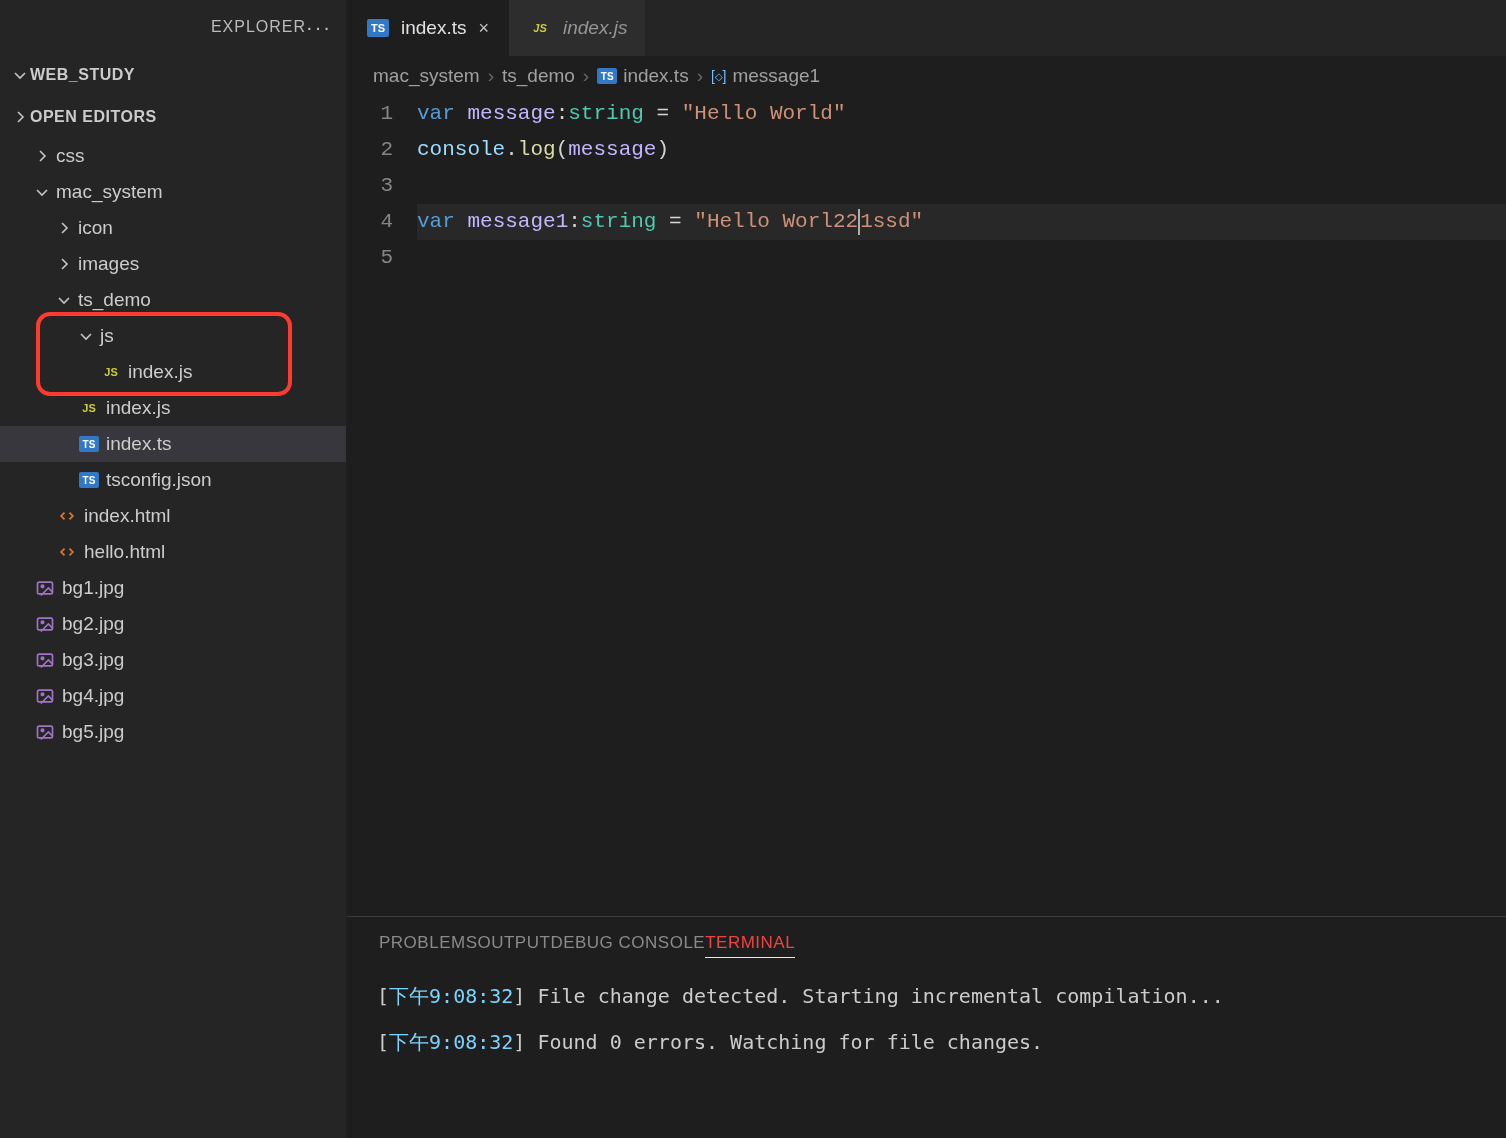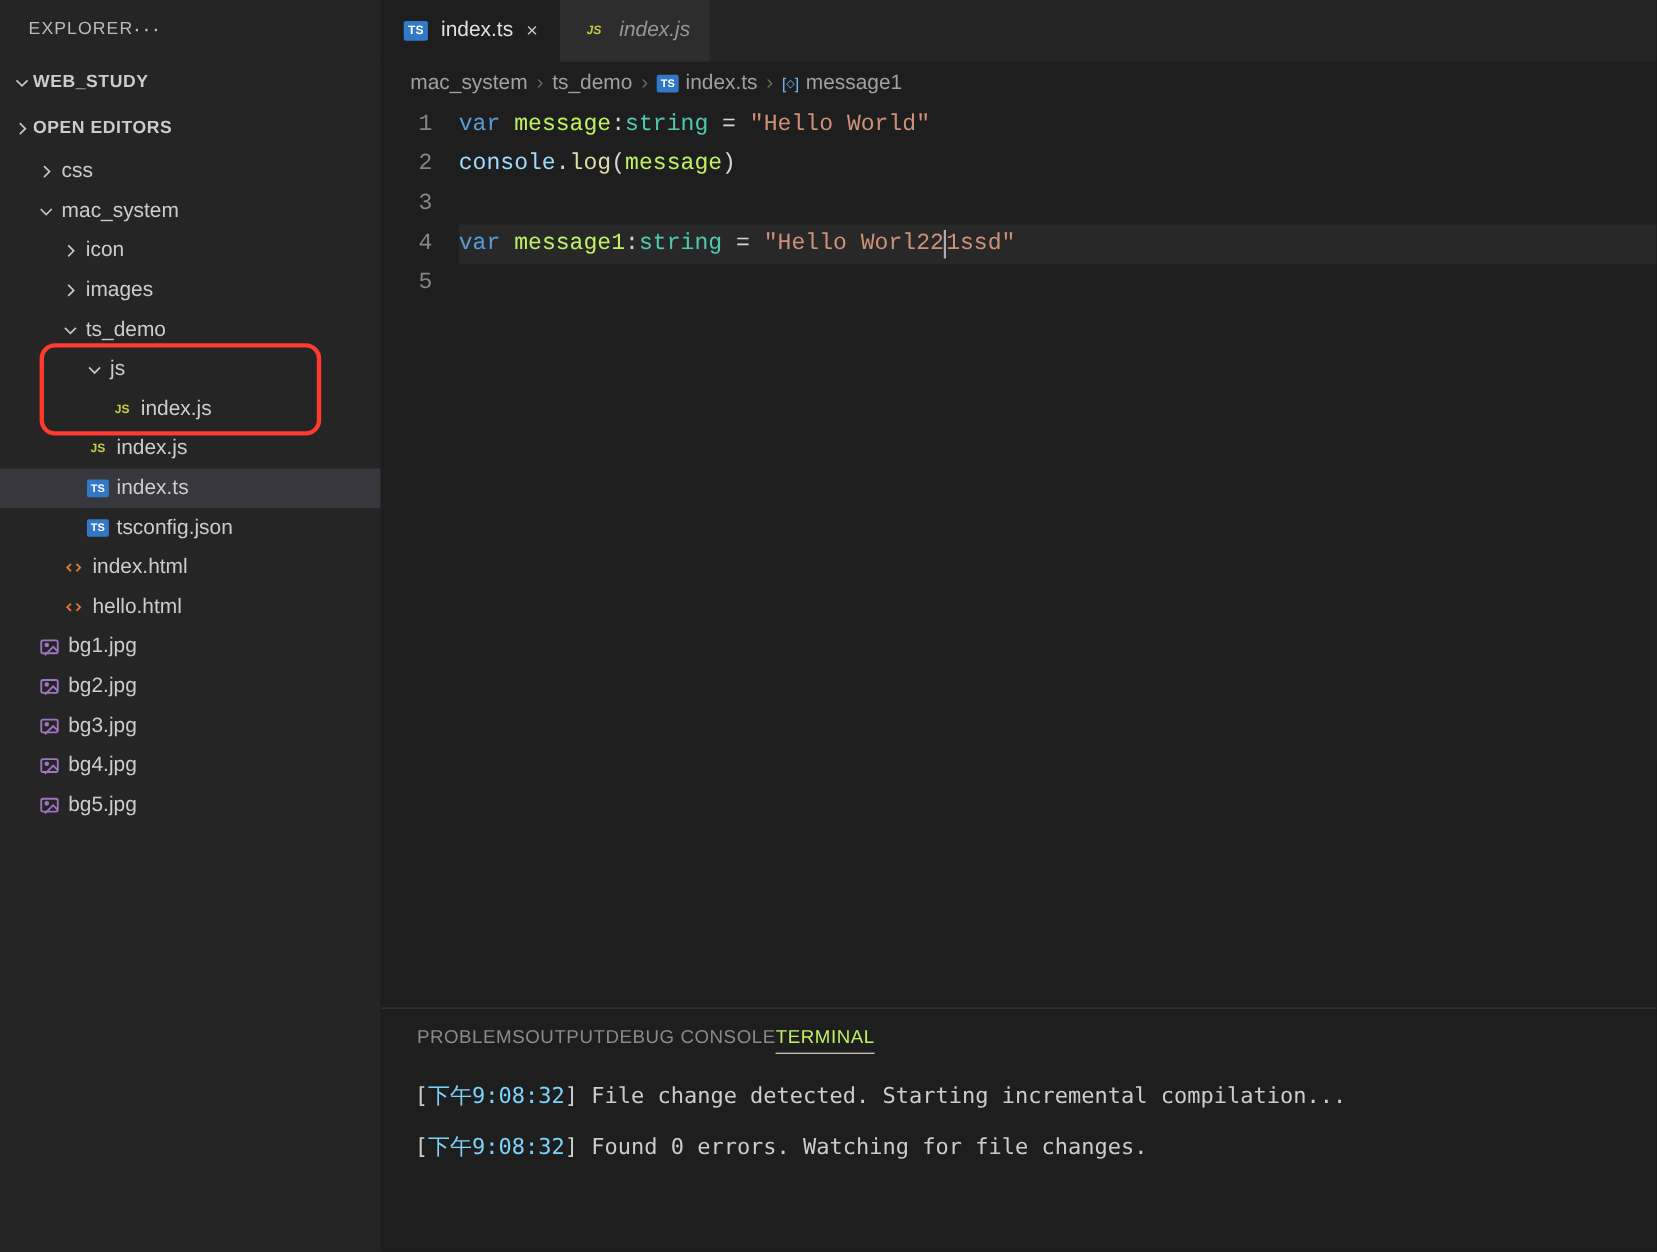--- a/index.html
+++ b/index.html
@@ -22,21 +22,21 @@
     border-right: 1px solid #1e1e1e;
   }
   .explorer-header {
     height: 54px;
     display: flex;
     align-items: center;
     padding: 0 14px 0 26px;
     font-size: 16px;
     letter-spacing: 1px;
     color: #bbbbbb;
-    justify-content: flex-start;
+    justify-content: flex-end;
   }
   .dots { color: #c5c5c5; font-size: 20px; letter-spacing: 2px; cursor: pointer; }
 
   .section-header {
     display: flex;
     align-items: center;
     height: 42px;
     padding: 0 10px;
     font-weight: 700;
     font-size: 16px;
@@ -126,21 +126,21 @@
     position: relative;
   }
   .gutter {
     width: 70px; text-align: right; padding-right: 24px;
     color: #858585;
   }
   .code { flex: 1; color: #d4d4d4; white-space: pre; position: relative; }
   .line { height: 36px; }
   .line.hl { background: #282828; }
   .tok-kw   { color:#569cd6; }
-  .tok-var  { color:#bef264; }
+  .tok-var  { color:#c4b5fd; }
   .tok-type { color:#4ec9b0; }
   .tok-op   { color:#d4d4d4; }
   .tok-str  { color:#ce9178; }
   .tok-fn   { color:#dcdcaa; }
   .tok-obj  { color:#9cdcfe; }
   .tok-pun  { color:#d4d4d4; }
   .cursor {
     display:inline-block; width:2px; height:26px; background:#aeafad;
     vertical-align: text-bottom; margin-bottom: -2px;
   }
@@ -152,21 +152,21 @@
     background: #1e1e1e;
     display: flex;
     flex-direction: column;
   }
   .panel-tabs {
     display: flex; 
     height: 56px; align-items: center; padding-left: 32px;
     font-size: 17px; color: #8a8a8a; letter-spacing: 0.5px;
   }
   .ptab { cursor: pointer; padding-bottom: 4px; }
-  .ptab.active { color: #bef264; border-bottom: 1px solid #e7e7e7; }
+  .ptab.active { color: #ef4444; border-bottom: 1px solid #e7e7e7; }
 
   .terminal {
     flex: 1;
     font-family: Menlo, Consolas, monospace;
     font-size: 20px;
     line-height: 46px;
     padding-left: 30px;
     color: #cccccc;
   }
   .term-time { color: #7dd3fc; }

